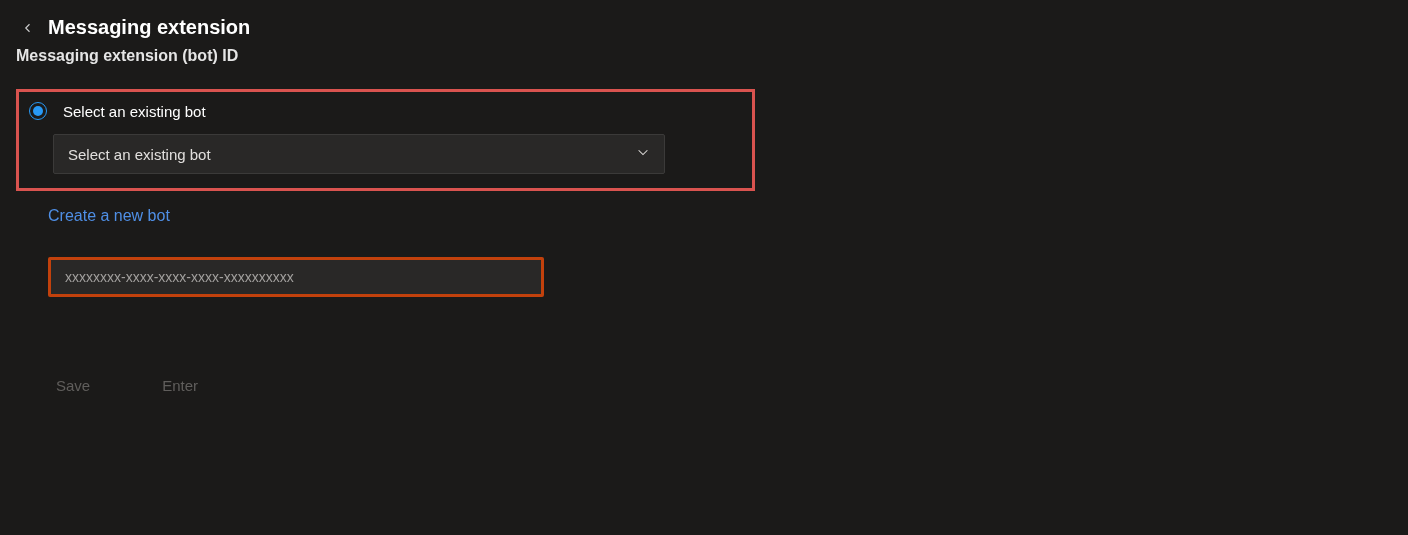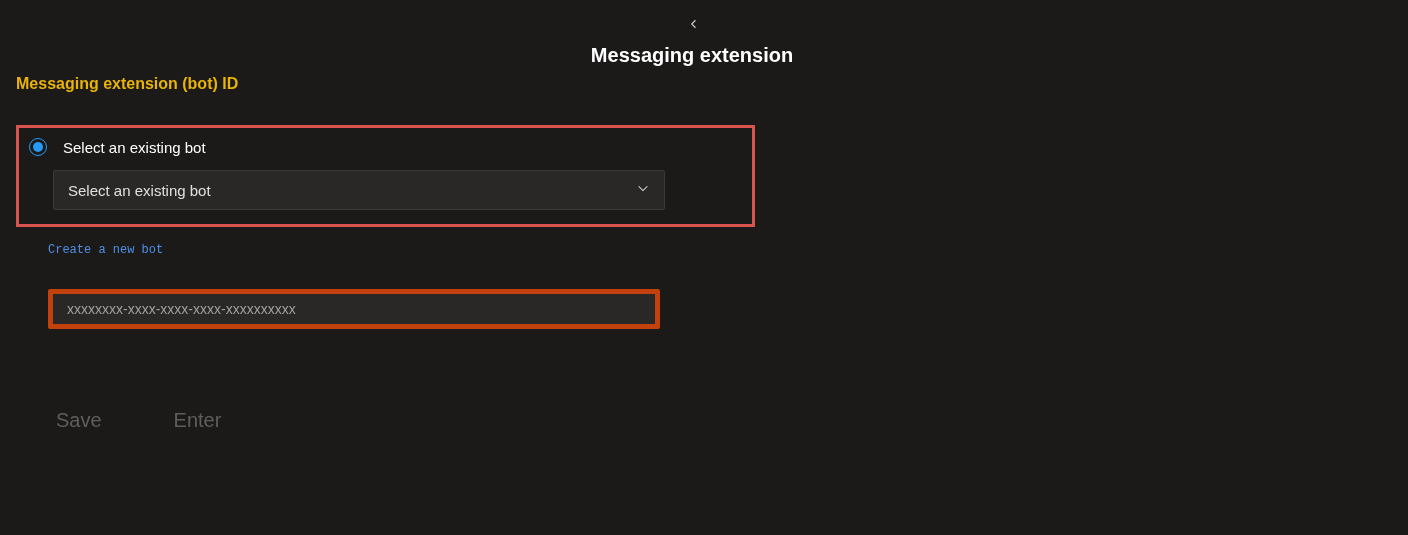--- a/index.html
+++ b/index.html
@@ -14,21 +14,20 @@
     overflow: hidden;
   }
   .page {
     padding: 16px 40px 16px 16px;
   }
   .header-row {
     display: flex;
     align-items: center;
     gap: 12px;
     margin-bottom: 8px;
-    flex-direction: column;
   }
   .back-chevron {
     width: 16px;
     height: 16px;
     display: flex;
     align-items: center;
     justify-content: center;
     cursor: pointer;
     color: #cfcfcf;
     margin-left: 4px;
@@ -45,22 +44,22 @@
     color: #c8c6c4;
     margin-bottom: 28px;
   }
   .learn-more {
     color: #4f6bed;
     cursor: pointer;
   }
   .section-label {
     font-size: 16px;
     font-weight: 600;
-    color: #eab308;
-    margin-bottom: 32px;
+    color: #e5e5e5;
+    margin-bottom: 24px;
     margin-left: -6px;
     padding-left: 6px;
   }
   .highlight-box {
     border: 3px solid #d9534f;
     padding: 10px 4px 14px 4px;
     margin-bottom: 6px;
     width: 739px;
   }
   .radio-row {
@@ -109,52 +108,51 @@
     cursor: pointer;
   }
   .dropdown-text {
     font-size: 15px;
     color: #e1dfdd;
   }
   .dropdown-chevron svg { width: 14px; height: 14px; color: #e1dfdd; }
   .create-link {
     margin-left: 32px;
     margin-top: 10px;
-    font-size: 12px;
+    font-size: 16px;
     color: #4f8fe6;
     cursor: pointer;
     display: inline-block;
-    font-family: Liberation Mono, monospace;
   }
   .spacer { height: 32px; }
   .text-input {
     margin-left: 32px;
-    width: 612px;
+    width: 496px;
     height: 40px;
     background: #292827;
-    border: 5px solid #c2410c;
+    border: 3px solid #c2410c;
     border-radius: 2px;
     padding: 0 14px;
     font-size: 14px;
     color: #a19f9d;
     font-family: inherit;
     outline: none;
   }
   .text-input::placeholder { color: #a19f9d; }
   .footer-buttons {
     margin-top: 80px;
     margin-left: 40px;
     display: flex;
     gap: 72px;
   }
   .footer-btn {
     background: transparent;
     border: none;
     color: #605e5c;
-    font-size: 20px;
+    font-size: 15px;
     font-family: inherit;
     cursor: default;
     padding: 0;
   }
 </style>
 </head>
 <body>
 
 <div class="page">
   <div class="header-row">

